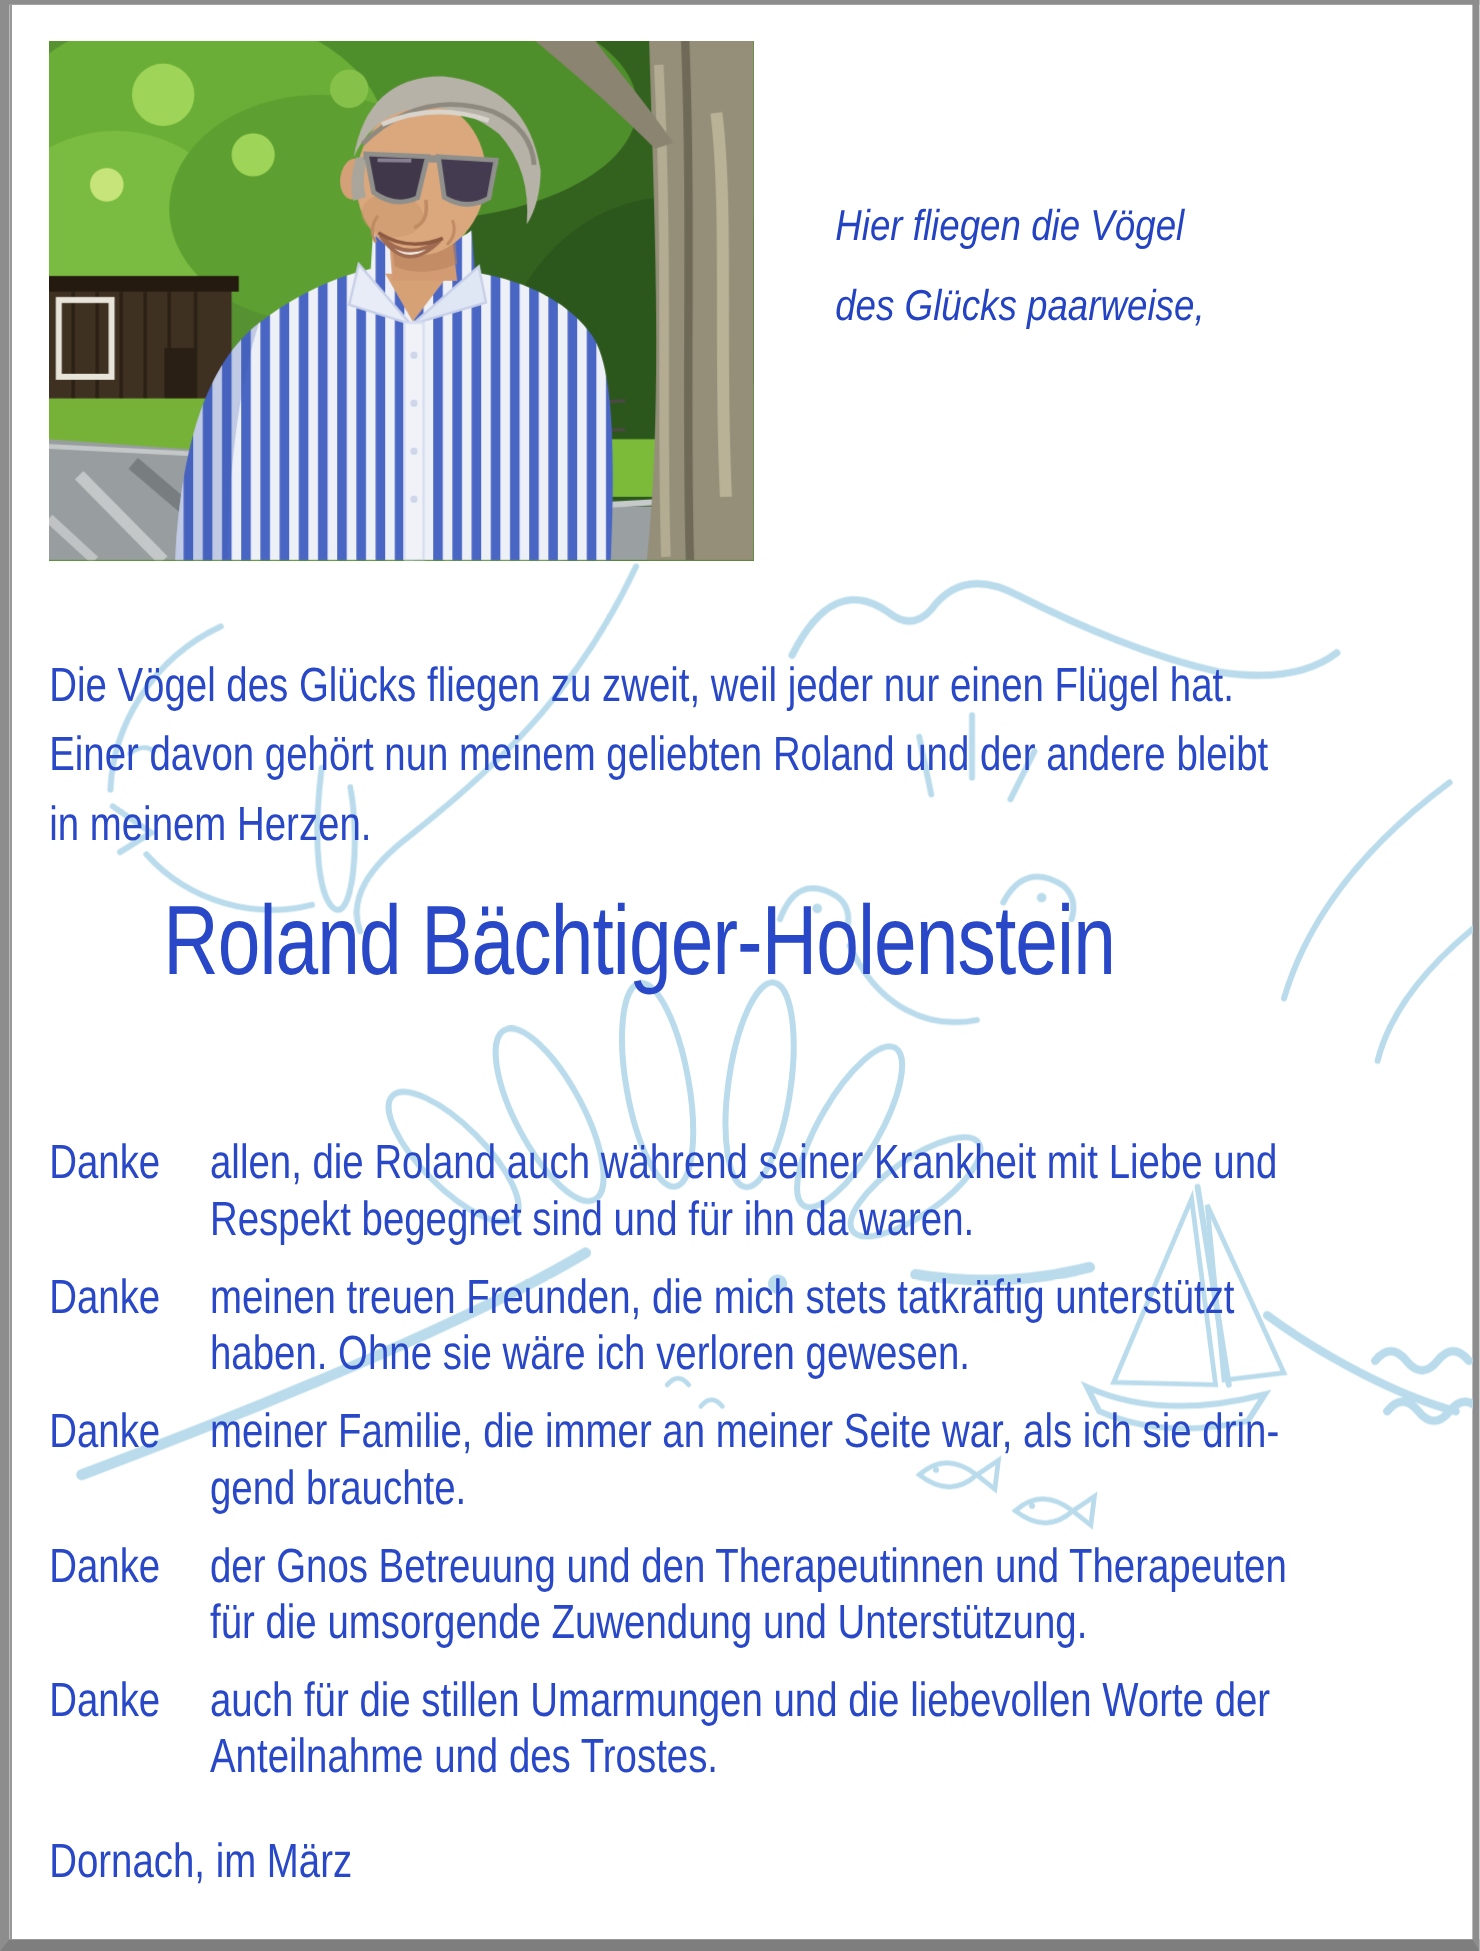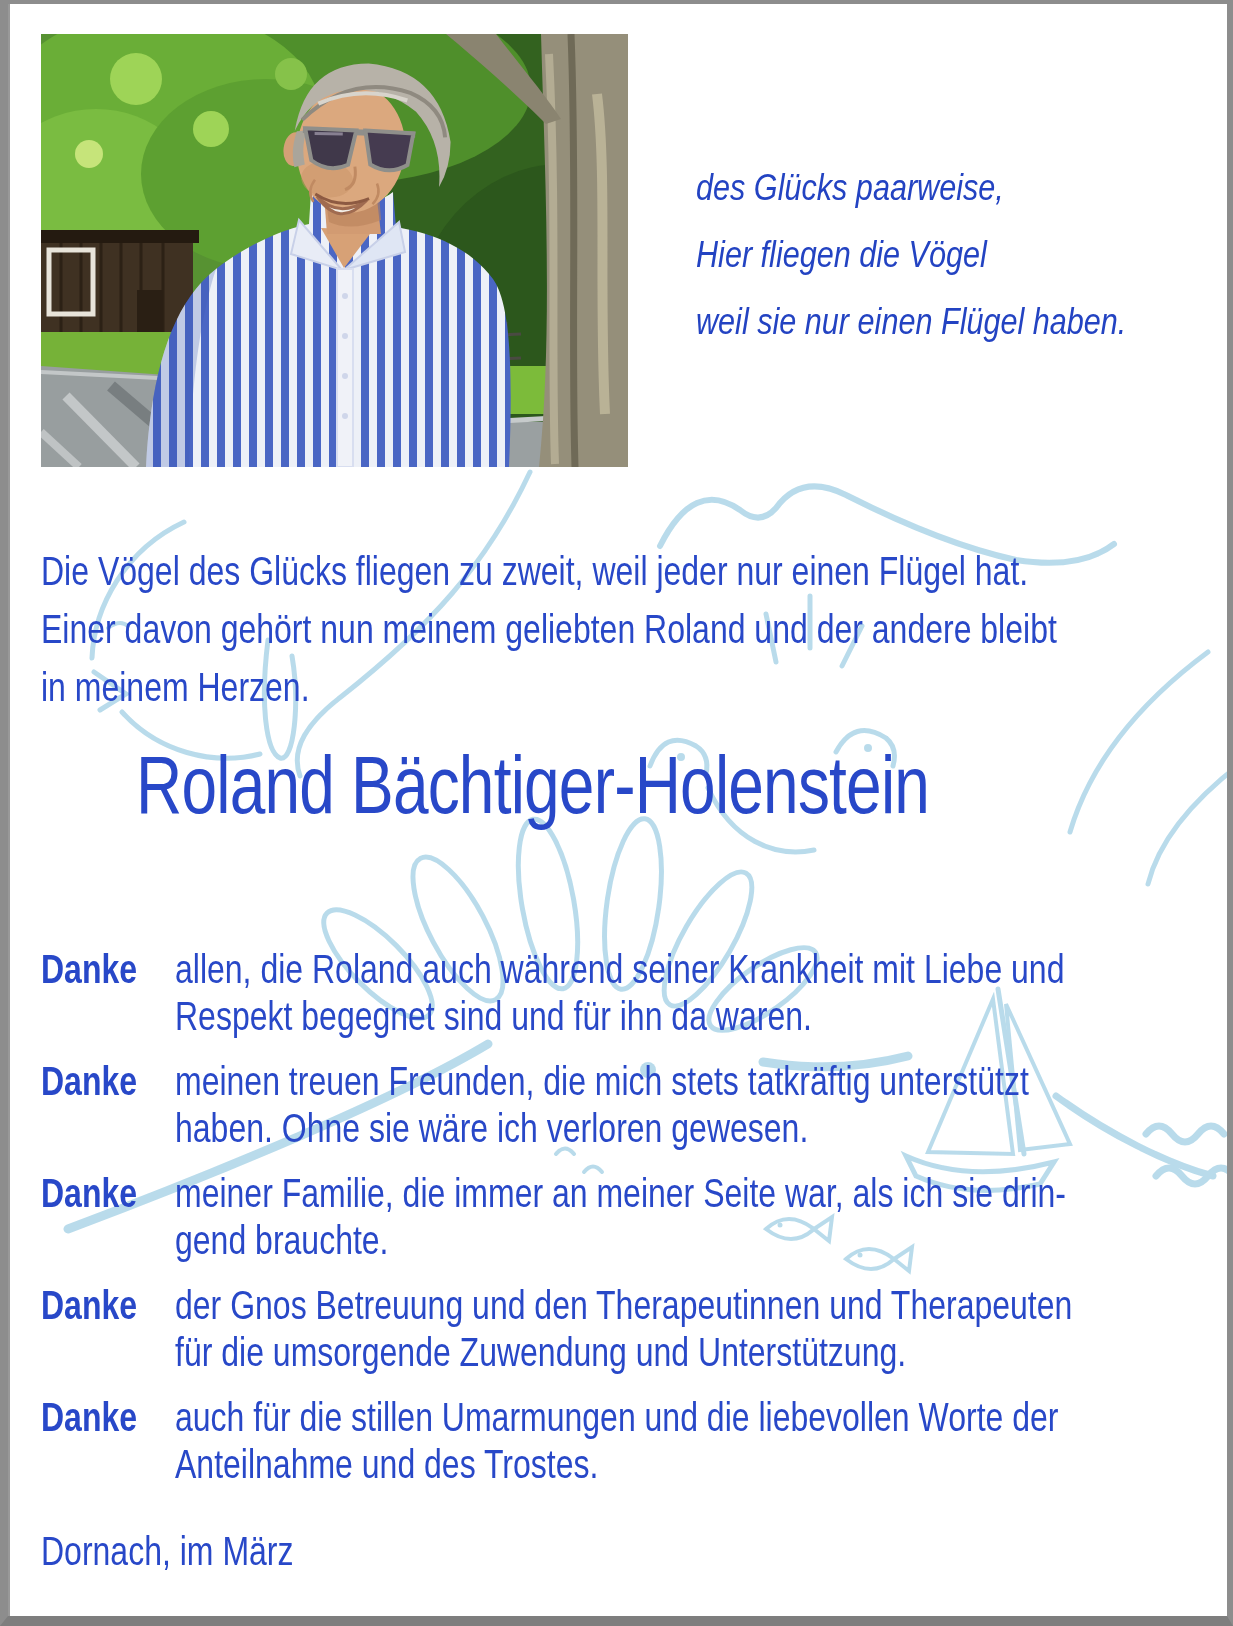--- a/index.html
+++ b/index.html
@@ -17,21 +17,21 @@
   .txt{position:absolute;z-index:3;}
   .line{display:inline-block;transform:scaleX(0.8);transform-origin:0 50%;white-space:nowrap;}
   .quote{left:688px;top:150px;font-size:36px;line-height:67px;font-style:italic;color:#2343c2;}
   .quote .line{transform:scaleX(0.85);}
   .quote div{height:67px;}
   .intro{left:33px;top:538px;font-size:40px;line-height:58px;}
   .title{left:128px;top:726px;font-size:82px;font-weight:normal;line-height:110px;letter-spacing:-1px;}
   .title .line{transform:scaleX(0.78);}
   .thanks{left:33px;top:942px;font-size:40px;line-height:47px;}
   .block{display:flex;margin-bottom:18px;}
-  .lbl{flex:0 0 134px;width:134px;font-weight:bold;}
+  .lbl{flex:0 0 134px;width:134px;}
   .footer{left:33px;top:1524px;width:1150px;font-size:40px;line-height:47px;display:flex;justify-content:space-between;}
   .footer .r .line{transform-origin:100% 50%;}
 </style>
 </head>
 <body>
 
 <div class="page">
 
   <svg class="sketch" viewBox="0 0 1233 1626" xmlns="http://www.w3.org/2000/svg">
     <g fill="none" stroke="#b6daea" stroke-width="5" stroke-linecap="round" opacity="0.95">
@@ -168,23 +168,22 @@
         <path d="M316,132 Q321,150 309,156" stroke="#c08a62" stroke-width="3" fill="none"></path>
         <path d="M278,150 Q271,162 279,172" stroke="#c08a62" stroke-width="2.5" fill="none"></path>
         <path d="M340,146 Q346,157 338,167" stroke="#c08a62" stroke-width="2.5" fill="none"></path>
         <path d="M282,166 Q306,186 332,164 Q308,196 282,166 Z" fill="#f2ede6" stroke="#a06b50" stroke-width="3"></path>
         <path d="M280,164 Q307,177 334,162" stroke="#8d5a42" stroke-width="3" fill="none"></path>
       </g>
     </svg>
   </div>
 
   <div class="txt quote">
+    <div><span class="line">Hier fliegen die Vögel</span></div>
     <div><span class="line">des Glücks paarweise,</span></div>
-    <div><span class="line">Hier fliegen die Vögel</span></div>
-    <div><span class="line">weil sie nur einen Flügel haben.</span></div>
   </div>
 
   <div class="txt intro">
     <div><span class="line">Die Vögel des Glücks fliegen zu zweit, weil jeder nur einen Flügel hat.</span></div>
     <div><span class="line">Einer davon gehört nun meinem geliebten Roland und der andere bleibt</span></div>
     <div><span class="line">in meinem Herzen.</span></div>
   </div>
 
   <div class="txt title">
     <span class="line">Roland Bächtiger-Holenstein</span>

